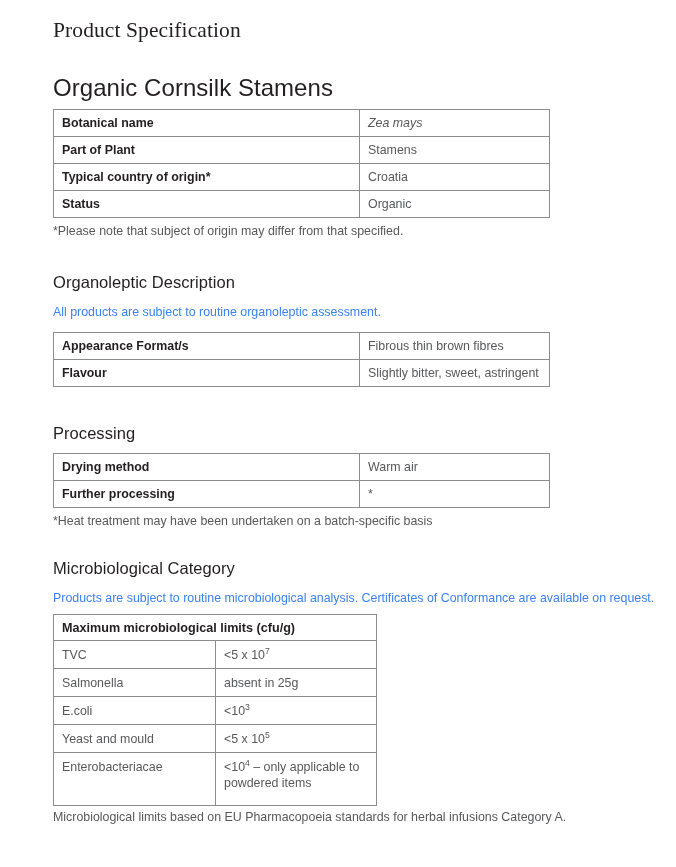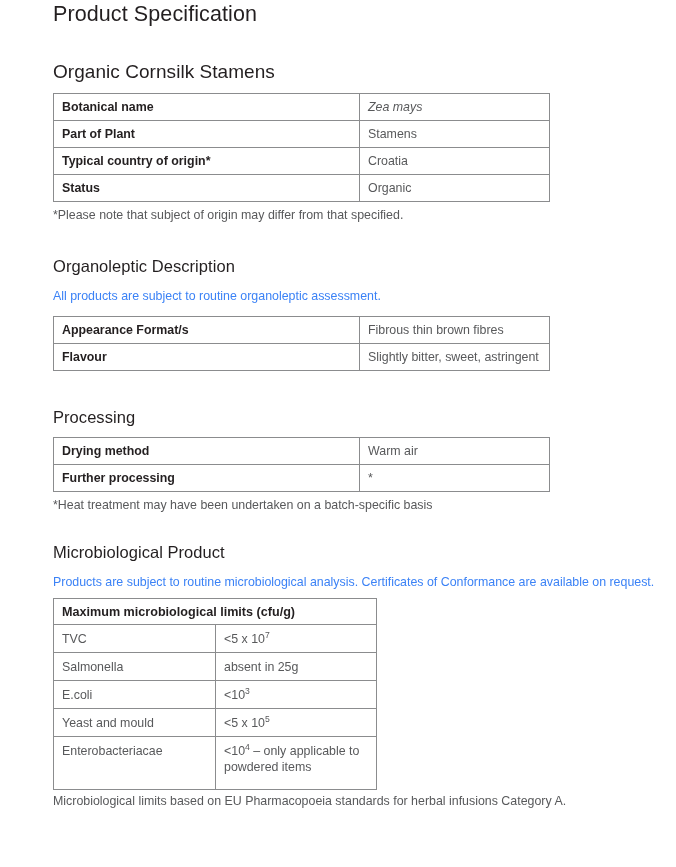--- a/index.html
+++ b/index.html
@@ -23,25 +23,26 @@
     padding: 0 4px 0 53px;
   }
 
   
   .doc-title {
     font-size: 21.5px;
     font-weight: 400;
     color: #231f20;
     letter-spacing: 0.1px;
     margin: 0;
-    padding-top: 1px;
+    padding-top: 17px;
     line-height: 26px;
+    font-family: Liberation Serif, serif;
   }
   .product-title {
-    font-size: 19px;
+    font-size: 24px;
     font-weight: 400;
     color: #231f20;
     letter-spacing: 0.05px;
     margin: 0;
     padding-top: 32px;
     line-height: 25px;
   }
   .sub-head {
     font-size: 14.5px;
     font-weight: 700;
@@ -192,21 +193,21 @@
       </tr>
       <tr>
         <td class="label">Further processing</td>
         <td class="value">*</td>
       </tr>
     </tbody>
   </table>
 
   <p class="note">*Heat treatment may have been undertaken on a batch-specific basis</p>
 
-  <h2 class="section-head sec-micro">Microbiological Product</h2>
+  <h2 class="section-head sec-micro">Microbiological Category</h2>
   <p class="para">Products are subject to routine microbiological analysis. Certificates of Conformance are available on request.</p>
 
   <table class="spec micro">
     <colgroup>
         <col class="col-label-micro">
         <col>
       </colgroup>
     <tbody>
       <tr>
         <td class="hdr micro-hdr" colspan="2">Maximum microbiological limits (cfu/g)</td>

